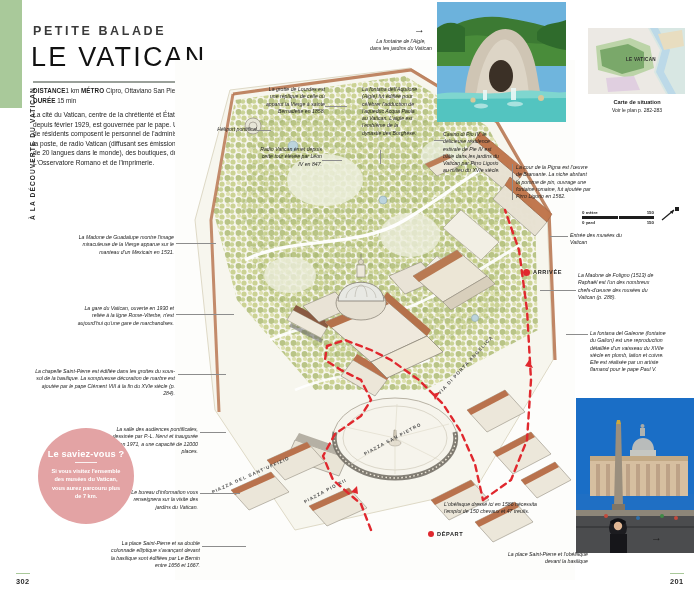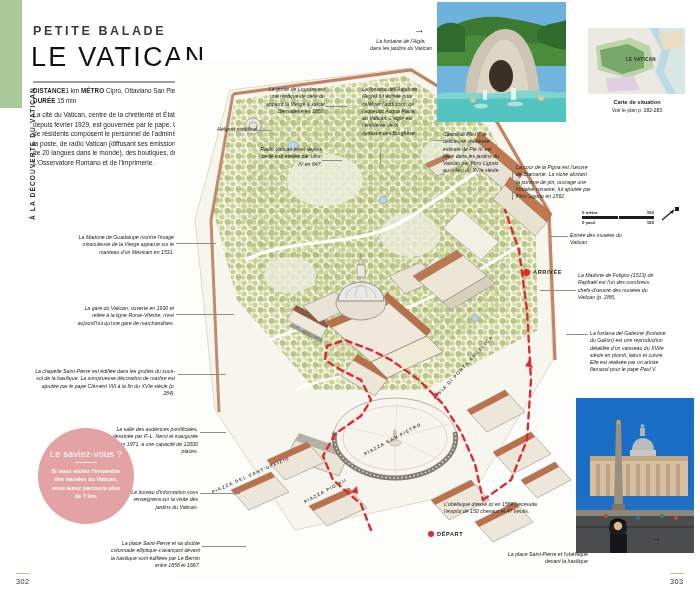--- a/index.html
+++ b/index.html
@@ -56,40 +56,40 @@
 
   
   .lead{position:absolute;background:#8d8d8d;height:.6px;}
   .lead.v{width:.6px;height:auto;}
 
   
   .didyouknow{
     position:absolute;left:38px;top:428px;width:96px;height:96px;border-radius:50%;
     background:#e3a3a4;text-align:center;color:#fff;
   }
-  .dyk-title{font-size:9.2px;font-weight:normal;margin-top:21px;letter-spacing:.2px;color:#ffffff;}
+  .dyk-title{font-size:9.2px;font-weight:bold;margin-top:21px;letter-spacing:.2px;color:#ffffff;}
   .dyk-sep{width:22px;height:1px;background:#ffffff;margin:3px auto 4px;opacity:.85;}
   .dyk-body{font-size:5.6px;line-height:8.4px;padding:0 13px;color:#ffffff;font-weight:bold;}
 
   
   .scale{position:absolute;left:582px;top:210px;width:72px;}
   .scale-row{display:flex;justify-content:space-between;font-size:4.4px;font-weight:bold;color:#1d1d1d;}
   .scale-bar{height:2.4px;background:#1d1d1d;margin:1.2px 0;position:relative;}
   .scale-bar:after{content:"";position:absolute;left:50%;top:-1px;width:.8px;height:4.4px;background:#fff;}
   .north{position:absolute;left:660px;top:206px;font-size:5px;font-weight:bold;}
 
   
   .dot{position:absolute;width:7px;height:7px;border-radius:50%;background:#e0282e;}
   .marker-label{position:absolute;font-size:5.6px;font-weight:bold;letter-spacing:.6px;color:#1d1d1d;}
 
   
   .arrow{position:absolute;font-size:11px;color:#1d1d1d;line-height:1;}
 
   
-  .folio{position:absolute;font-size:7.4px;font-weight:normal;color:#2b2b2b;letter-spacing:.4px;}
+  .folio{position:absolute;font-size:7.4px;font-weight:bold;color:#2b2b2b;letter-spacing:.4px;}
   .folio-rule{position:absolute;width:14px;height:1.4px;background:#a9c99a;}
 
   
   .street{position:absolute;font-size:4.6px;letter-spacing:1.1px;color:#4a4a4a;font-weight:bold;}
 </style>
 </head>
 <body>
 
 <div class="page">
 
@@ -429,15 +429,15 @@
 
   <div class="dot" style="left:428px;top:531px;width:6px;height:6px;"></div>
   <div class="marker-label" style="left:437px;top:531px;">DÉPART</div>
 
   <div class="arrow" style="left:651px;top:532px;">→</div>
   <div class="ann r" style="left:492px;top:551px;width:96px;">La place Saint-Pierre et l'obélisque devant la basilique</div>
 
   <div class="folio-rule" style="left:16px;top:573px;"></div>
   <div class="folio" style="left:16px;top:577px;">302</div>
   <div class="folio-rule" style="left:670px;top:573px;"></div>
-  <div class="folio" style="left:670px;top:577px;">303</div>
+  <div class="folio" style="left:670px;top:577px;">201</div>
 
 </div>
 
 </body></html>

